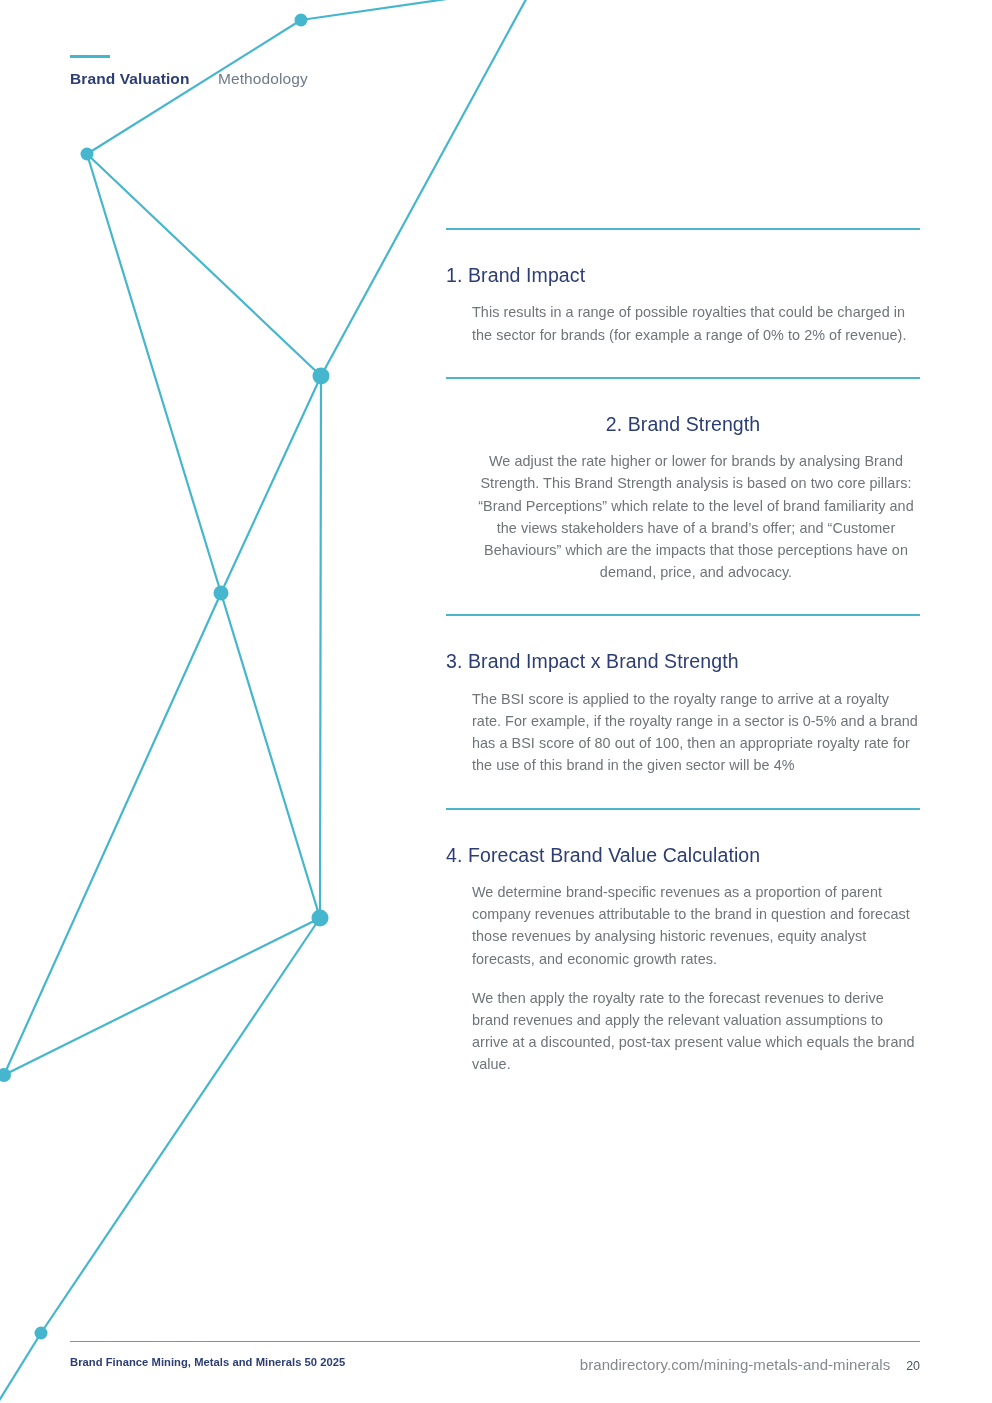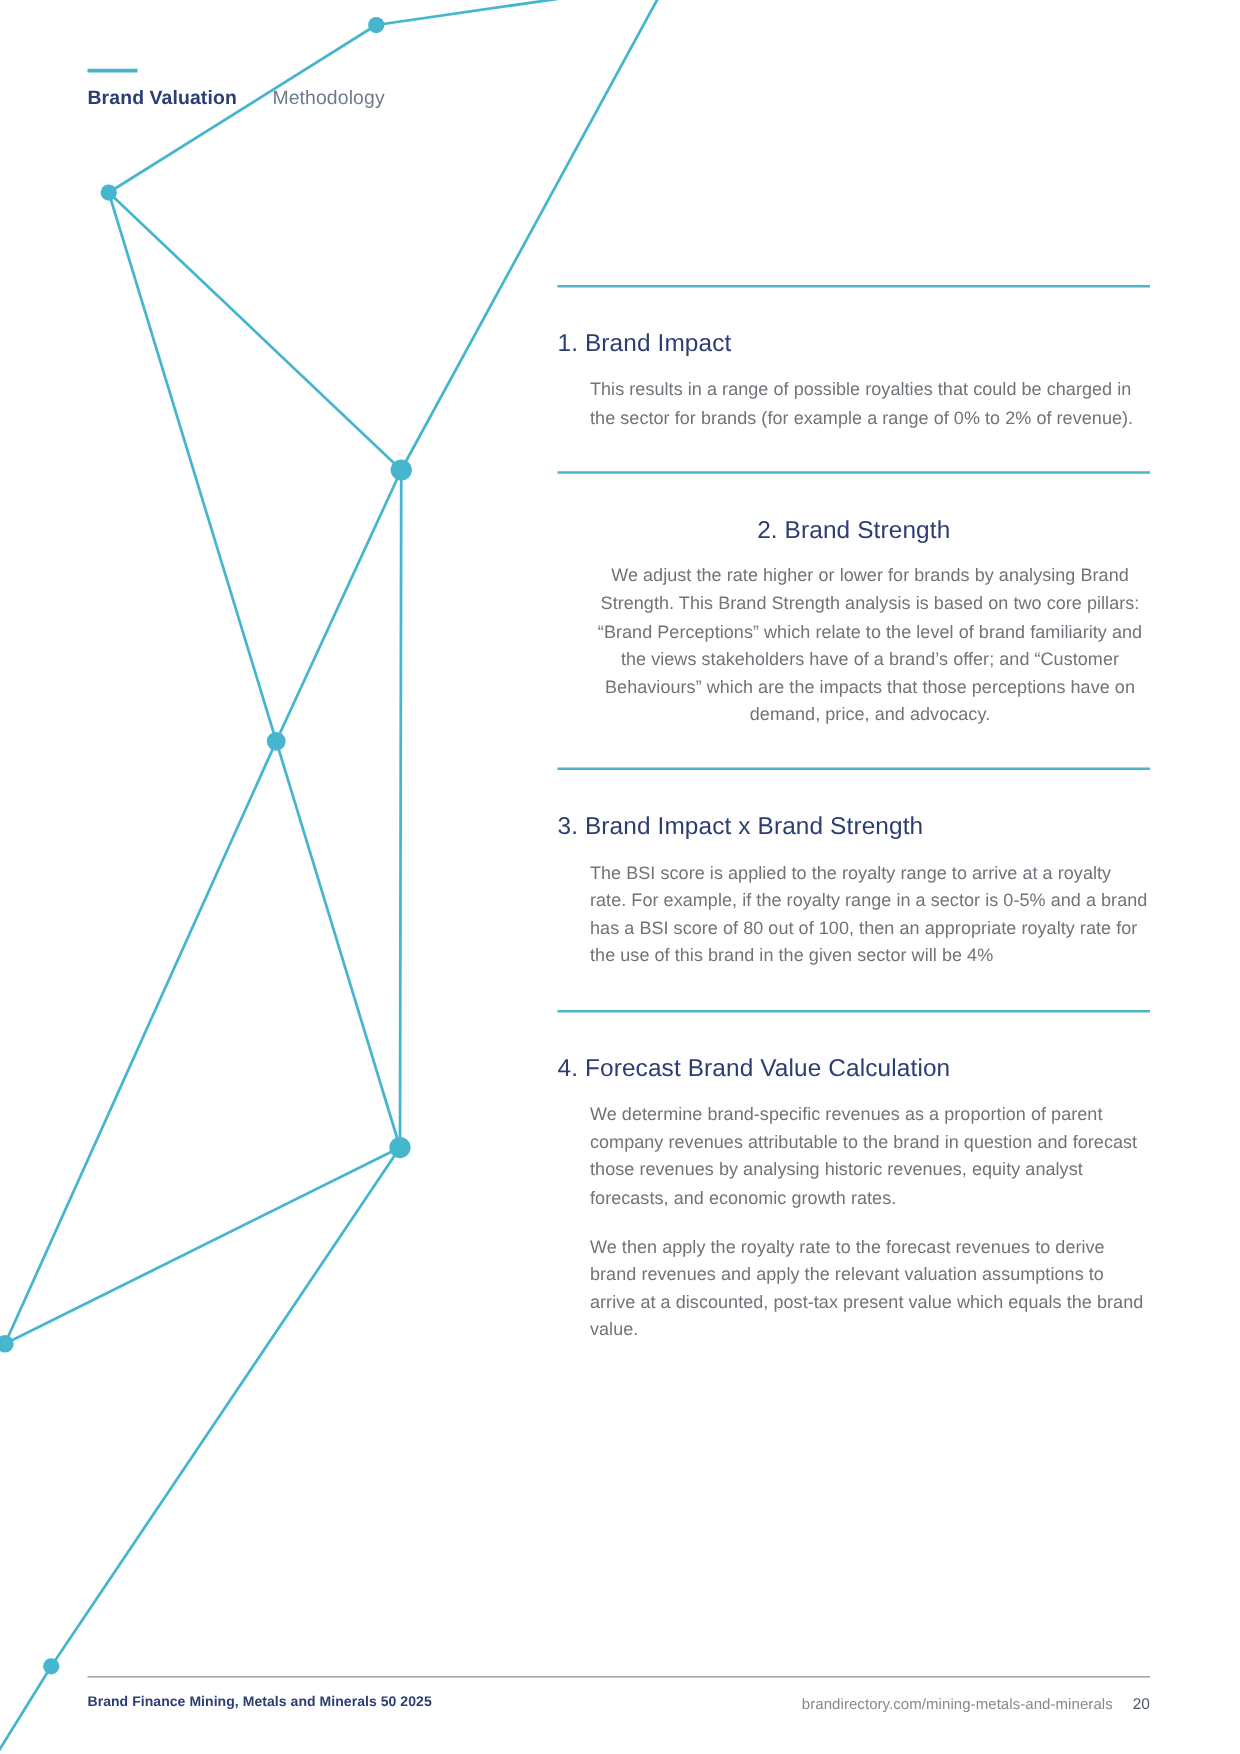--- a/index.html
+++ b/index.html
@@ -123,21 +123,21 @@
     font-weight: bold;
     color: #2c3d73;
     letter-spacing: 0.05px;
   }
   #footer-right {
     display: flex;
     align-items: baseline;
     gap: 16px;
   }
   #footer-url {
-    font-size: 12px;
+    font-size: 15px;
     color: #85898e;
     letter-spacing: 0.05px;
   }
   #footer-page-number {
     font-size: 12.4px;
     color: #4b5563;
     font-weight: normal;
   }
 </style>
 </head>

